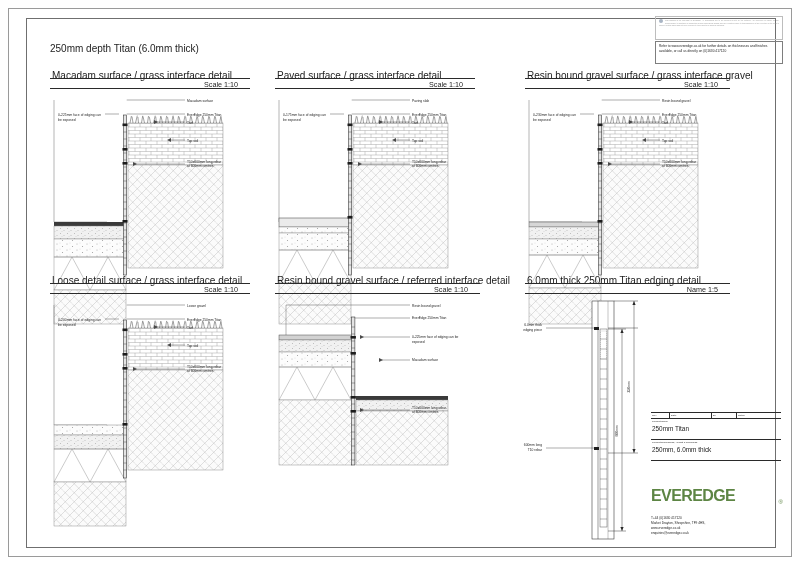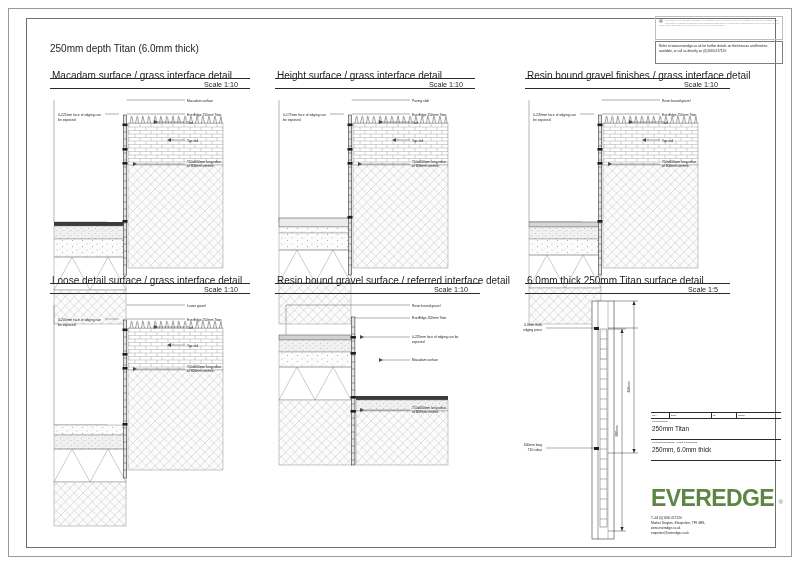--- a/index.html
+++ b/index.html
@@ -80,21 +80,21 @@
   
   #title-block { position: absolute; left: 651px; top: 412px; width: 130px; height: 130px; }
   .tb-rule { position: absolute; background: #2a2a2a; height: .8px; left: 0; width: 130px; }
   .tb-vrule { position: absolute; background: #2a2a2a; width: .8px; }
   .tb-h { font-size: 2.5px; color: #2a2a2a; position: absolute; }
   .tb-v { font-size: 6.4px; color: #1d1d1d; position: absolute; }
 
   #logo-wrap { position: absolute; left: 651px; top: 487px; width: 132px; height: 26px; }
   #logo-text {
     font-family: "Liberation Sans", sans-serif;
-    font-weight: bold; font-size: 23px; letter-spacing: -.6px;
+    font-weight: bold; font-size: 16px; letter-spacing: -.6px;
     color: #5d8544; line-height: 1;
   }
   #logo-reg {
     position: absolute; right: 0px; top: 12px;
     font-size: 6px; color: #5d8544;
   }
   #footer-contact {
     position: absolute; left: 651px; top: 516px;
     font-size: 3.2px; line-height: 1.55; color: #1d1d1d;
   }
@@ -200,21 +200,21 @@
     <text x="142" y="23.5" font-size="3.3">EverEdge 250mm Titan</text>
     <text x="142" y="31.5" font-size="3.3">Turf</text>
     <text x="142" y="49.5" font-size="3.3">Top soil</text>
     <text x="142" y="70.5" font-size="3.3">T10x600mm long rebar</text>
     <text x="142" y="75" font-size="3.3">at 600mm centres</text>
   </svg>
 
   <div class="t lbl lbl-wrap" style="left:58px; top:113px; width:46px;">0-225mm face of edging can be exposed</div>
 
   <div class="panel" style="left:275px; top:68px; width:200px; height:195px;">
-    <div class="t panel-title p-title">Height surface / grass interface detail</div>
+    <div class="t panel-title p-title">Paved surface / grass interface detail</div>
     <div class="ttl-rule hdr-rule-1"></div>
     <div class="t scale-txt p-scale">Scale 1:10</div>
     <div class="ttl-rule hdr-rule-2"></div>
   </div>
 
   <svg class="draw" style="left:270px; top:92px;" width="210" height="178" viewBox="0 0 210 178">
     <path d="M9 8 V130 H62" stroke="#6a6a6a" stroke-width=".5" fill="none"></path>
 
     <rect x="83" y="31" width="95" height="42" fill="url(#hatchSoil)" stroke="#7a7a7a" stroke-width=".4"></rect>
     <rect x="83" y="73" width="95" height="103" fill="url(#hatchSub)" stroke="#7a7a7a" stroke-width=".4"></rect>
@@ -257,21 +257,21 @@
     <text x="142" y="23.5" font-size="3.3">EverEdge 250mm Titan</text>
     <text x="142" y="31.5" font-size="3.3">Turf</text>
     <text x="142" y="49.5" font-size="3.3">Top soil</text>
     <text x="142" y="70.5" font-size="3.3">T10x600mm long rebar</text>
     <text x="142" y="75" font-size="3.3">at 600mm centres</text>
   </svg>
 
   <div class="t lbl lbl-wrap" style="left:283px; top:113px; width:46px;">0-175mm face of edging can be exposed</div>
 
   <div class="panel" style="left:525px; top:68px; width:205px; height:195px;">
-    <div class="t panel-title p-title">Resin bound gravel finishes / grass interface detail</div>
+    <div class="t panel-title p-title">Resin bound gravel surface / grass interface gravel</div>
     <div class="ttl-rule hdr-rule-1"></div>
     <div class="t scale-txt p-scale">Scale 1:10</div>
     <div class="ttl-rule hdr-rule-2"></div>
   </div>
 
   <svg class="draw" style="left:520px; top:92px;" width="212" height="178" viewBox="0 0 212 178">
     <path d="M9 8 V130 H62" stroke="#6a6a6a" stroke-width=".5" fill="none"></path>
 
     <rect x="83" y="31" width="95" height="42" fill="url(#hatchSoil)" stroke="#7a7a7a" stroke-width=".4"></rect>
     <rect x="83" y="73" width="95" height="103" fill="url(#hatchSub)" stroke="#7a7a7a" stroke-width=".4"></rect>
@@ -423,23 +423,23 @@
     <text x="142" y="9.5" font-size="3.3">Resin bound gravel</text>
     <text x="142" y="22" font-size="3.3">EverEdge 250mm Titan</text>
     <text x="142" y="41" font-size="3.3">0-225mm face of edging can be</text>
     <text x="142" y="45.5" font-size="3.3">exposed</text>
     <text x="142" y="64" font-size="3.3">Macadam surface</text>
     <text x="142" y="111.5" font-size="3.3">T10x600mm long rebar</text>
     <text x="142" y="116" font-size="3.3">at 600mm centres</text>
   </svg>
 
   <div class="panel" style="left:525px; top:273px; width:205px; height:40px;">
-    <div class="t panel-title p-title">6.0mm thick 250mm Titan surface detail</div>
+    <div class="t panel-title p-title">6.0mm thick 250mm Titan edging detail</div>
     <div class="ttl-rule hdr-rule-1"></div>
-    <div class="t scale-txt p-scale">Scale 1:5</div>
+    <div class="t scale-txt p-scale">Name 1:5</div>
     <div class="ttl-rule hdr-rule-2"></div>
   </div>
 
   <svg class="draw" style="left:520px; top:295px;" width="212" height="250" viewBox="0 0 212 250">
 
     <rect x="72" y="6" width="22" height="238" fill="#ffffff" stroke="#3a3a3a" stroke-width=".6"></rect>
 
     <line x1="78" y1="6" x2="78" y2="244" stroke="#3a3a3a" stroke-width=".5"></line>
     <line x1="88" y1="6" x2="88" y2="244" stroke="#6a6a6a" stroke-width=".4"></line>
 

